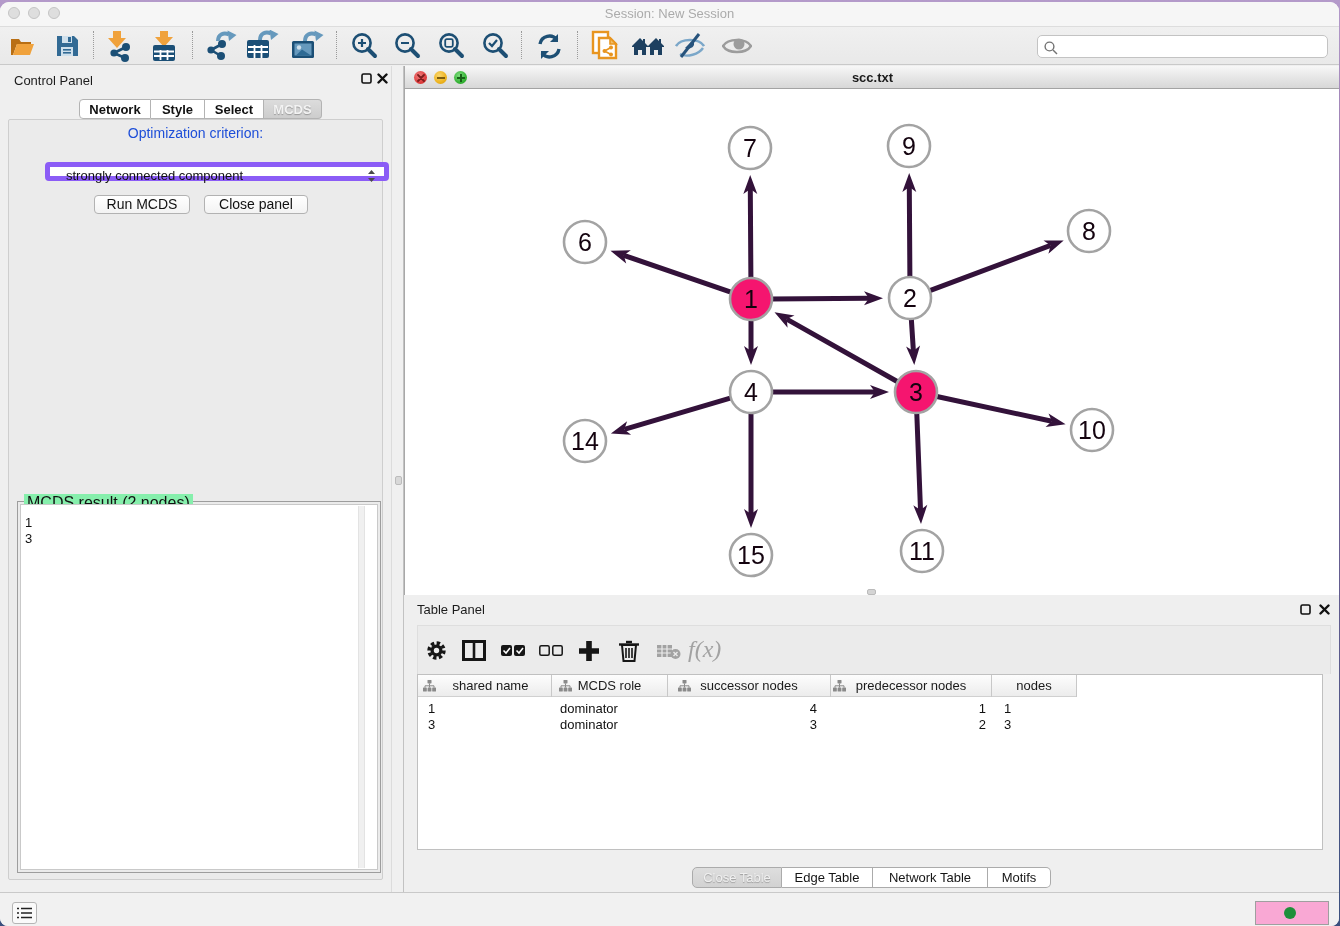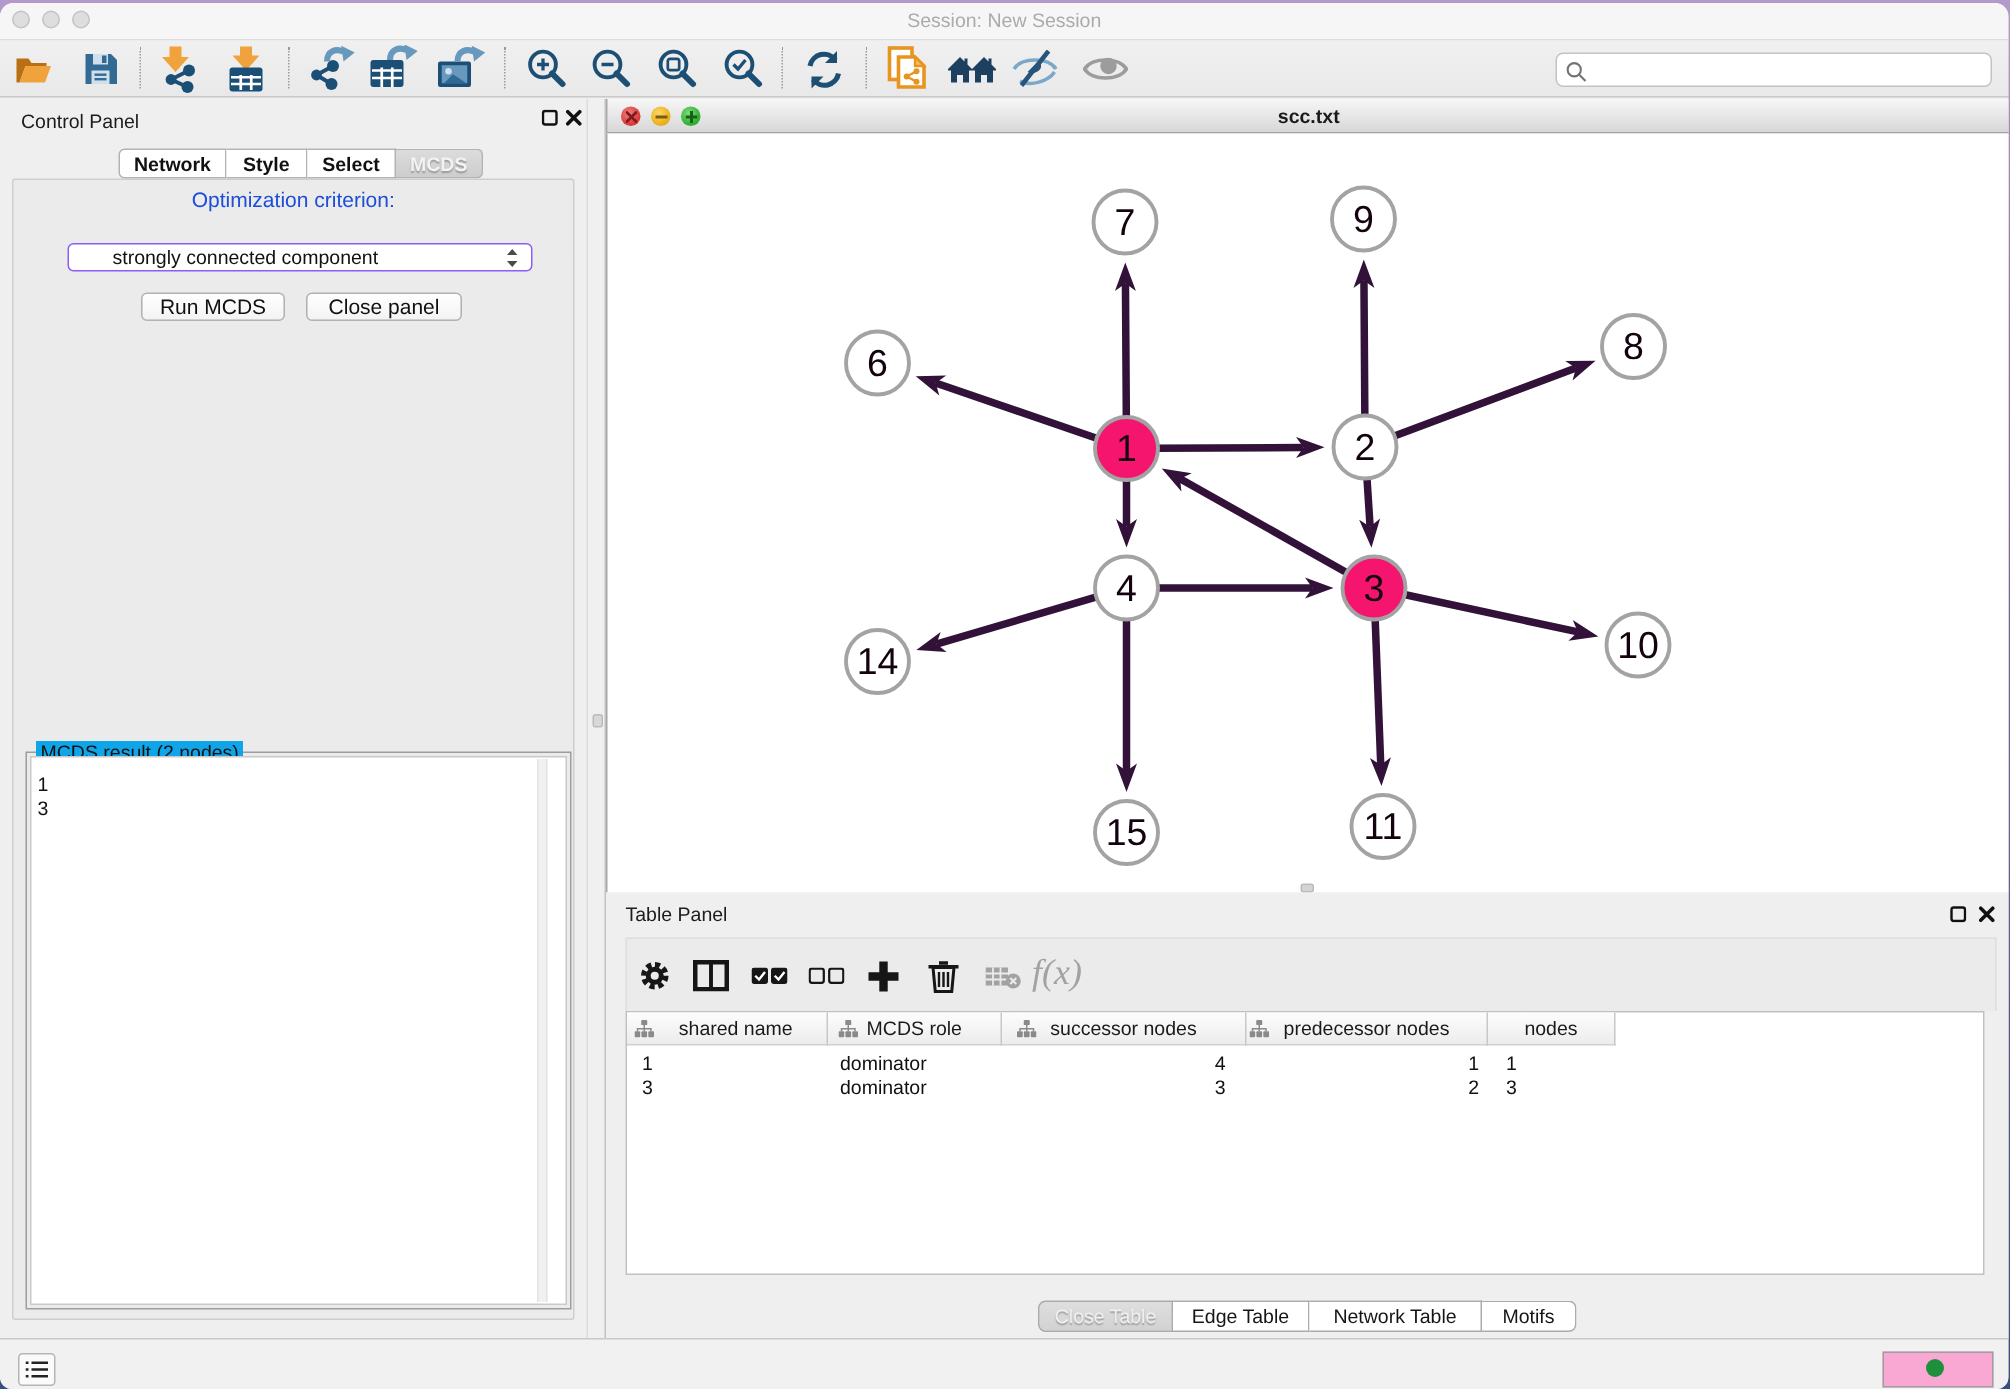--- a/index.html
+++ b/index.html
@@ -15,24 +15,24 @@
 
 #cp-title{position:absolute;left:14px;top:71px;font-size:13px;color:#1c1c1c}
 .hbtn{position:absolute;width:11px;height:11px}
 .tabrow{position:absolute;display:flex}
 .tab{height:20px;background:#fff;border:1px solid #b3b3b3;border-left:none;font-size:13px;font-weight:700;color:#111;display:flex;align-items:center;justify-content:center}
 .tab.first{border-left:1px solid #b3b3b3;border-radius:4px 0 0 4px}
 .tab.last{border-radius:0 4px 4px 0}
 .tab.sel{background:linear-gradient(#dcdcdc,#cdcdcd);color:#f3f3f3;text-shadow:0 1px 1px #999}
 #cp-box{position:absolute;left:8px;top:117px;width:375px;height:761px;background:#ebebeb;border:1px solid #cecece;border-radius:2px}
 #opt-label{position:absolute;left:0;top:5px;width:100%;text-align:center;font-size:14px;color:#1d4ed8}
-#dd{position:absolute;left:36px;top:42px;width:310px;height:19px;background:#fff;border:1px solid #8b5cf6;border-radius:4px;font-size:13px;color:#111;line-height:17px;padding-left:29px}
+#dd{position:absolute;left:36px;top:42px;width:344px;height:19px;background:#fff;border:5px solid #8b5cf6;border-radius:4px;font-size:13px;color:#111;line-height:17px;padding-left:16px}
 .btn{position:absolute;height:19px;background:linear-gradient(#ffffff,#f3f3f3);border:1px solid #b2b2b2;border-radius:4px;font-size:14px;color:#111;text-align:center;line-height:17px}
 #fs{position:absolute;left:8px;top:381px;width:364px;height:372px;border:1px solid #9d9d9d}
-#fs-legend{position:absolute;left:6px;top:-8px;background:#0ea5e9;padding:0 3px;font-size:13px;color:#111}
+#fs-legend{position:absolute;left:6px;top:-8px;background:#86efac;padding:0 3px;font-size:16px;color:#111}
 #fs-white{position:absolute;left:2px;top:2px;right:2px;bottom:2px;background:#fff;border:1px solid #c9c9c9}
 #fs-scroll{position:absolute;right:12px;top:1px;width:7px;bottom:1px;background:#f0f0f0;border-left:1px solid #e3e3e3;border-right:1px solid #e3e3e3}
 
 #vsplit{position:absolute;left:391px;top:64px;width:13px;height:826px;background:#f0f0f0;border-left:1px solid #dcdcdc;border-right:1px solid #c2c2c2}
 #vgrip{position:absolute;left:3px;top:410px;width:7px;height:9px;background:#d8d8d8;border:1px solid #bbb;border-radius:2px}
 
 #net{position:absolute;left:404px;top:64px;width:936px;height:530px}
 #net-tb{position:absolute;left:0;top:0;width:100%;height:23px;background:linear-gradient(#f7f7f7,#d7d7d7);border-bottom:1px solid #a3a3a3;border-left:1px solid #aaa}
 .ntl{position:absolute;top:5px;width:13px;height:13px;border-radius:50%}
 #net-title{position:absolute;left:0;top:4px;width:100%;text-align:center;font-size:13px;font-weight:700;color:#1a1a1a}

